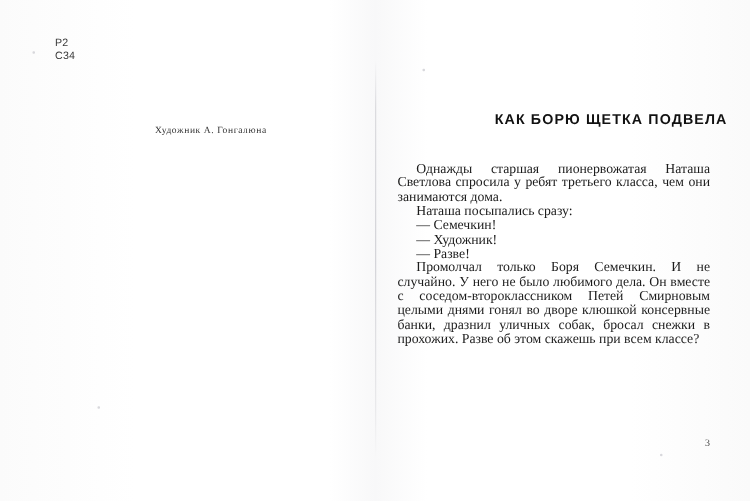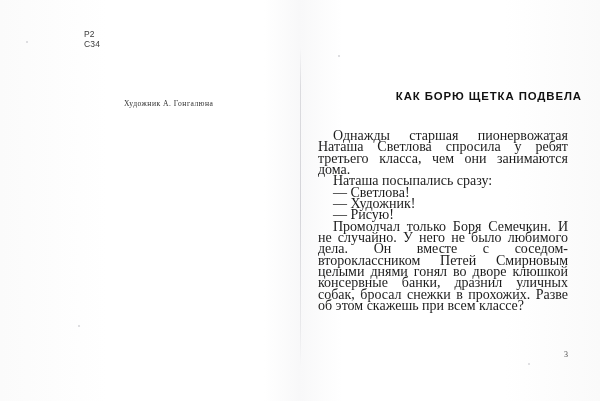--- a/index.html
+++ b/index.html
@@ -63,21 +63,21 @@
   .shelfmark {
     position: absolute;
     left: 44px;
     top: 29px;
     font-family: "Liberation Sans", sans-serif;
     font-size: 8.5px;
     line-height: 10px;
     letter-spacing: 0.2px;
     color: #3a3a3a;
   }
-  .shelfmark div { white-space: nowrap; margin-left: 40px; }
+  .shelfmark div { white-space: nowrap; }
 
   .artist-credit {
     position: absolute;
     left: 124px;
     top: 99px;
     font-family: "Liberation Serif", serif;
     font-size: 7.6px;
     letter-spacing: 0.5px;
     color: #2e2e2e;
     white-space: nowrap;
@@ -104,21 +104,21 @@
     letter-spacing: 0.9px;
     color: #111111;
     white-space: nowrap;
   }
 
   .body-col {
     position: absolute;
     left: 18px;
     top: 130px;
     width: 250px;
-    font-size: 14px;
+    font-size: 11px;
     line-height: 11.35px;
     text-align: justify;
     text-justify: inter-word;
     color: #1c1c1c;
   }
 
   .para {
     margin: 0;
     text-indent: 15px;
     hyphens: manual;
@@ -160,23 +160,23 @@
     <div class="speck" style="left:26px; top:41px; width:1.5px; height:1.5px;"></div>
     <div class="speck" style="left:78px; top:325px; width:1.5px; height:1.5px;"></div>
   </div>
 
   <div class="page-right">
     <div class="story-title">КАК БОРЮ ЩЕТКА ПОДВЕЛА</div>
 
     <div class="body-col">
       <p class="para">Однажды старшая пионервожатая Наташа Светлова спросила у ребят третьего класса, чем они занимаются дома.</p>
       <p class="para">Наташа посыпались сразу:</p>
-      <p class="para dialogue">— Светлова!</p>
+      <p class="para dialogue">— Семечкин!</p>
       <p class="para dialogue">— Художник!</p>
-      <p class="para dialogue">— Рисую!</p>
+      <p class="para dialogue">— Разве!</p>
       <p class="para">Промолчал только Боря Семечкин. И не случайно. У него не было любимого дела. Он вместе с соседом-второклассником Петей Смирновым целыми днями гонял во дворе клюшкой консервные банки, дразнил уличных собак, бросал снежки в прохожих. Разве об этом скажешь при всем классе?</p>
     </div>
 
     <div class="folio">3</div>
 
     <div class="speck" style="left:38px; top:55px; width:1.5px; height:1.5px;"></div>
     <div class="speck" style="left:228px; top:363px; width:2px; height:1.5px;"></div>
   </div>
 </div>
 

